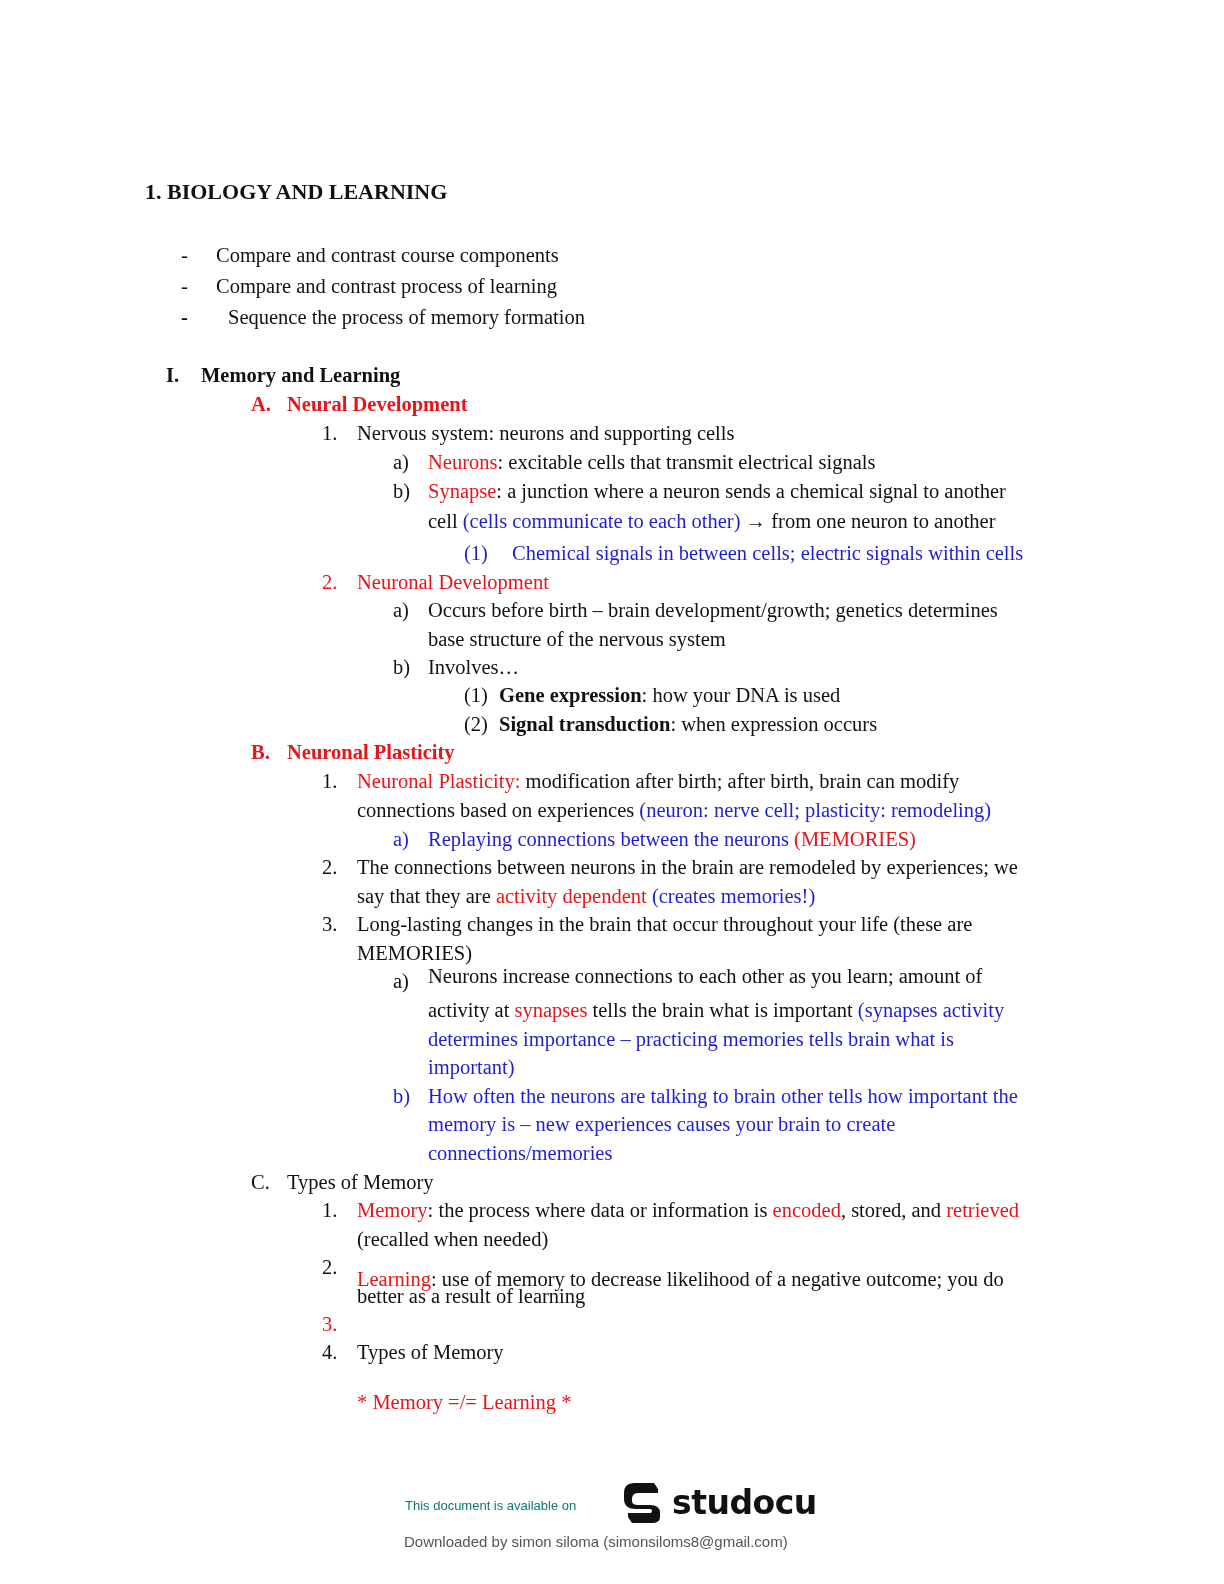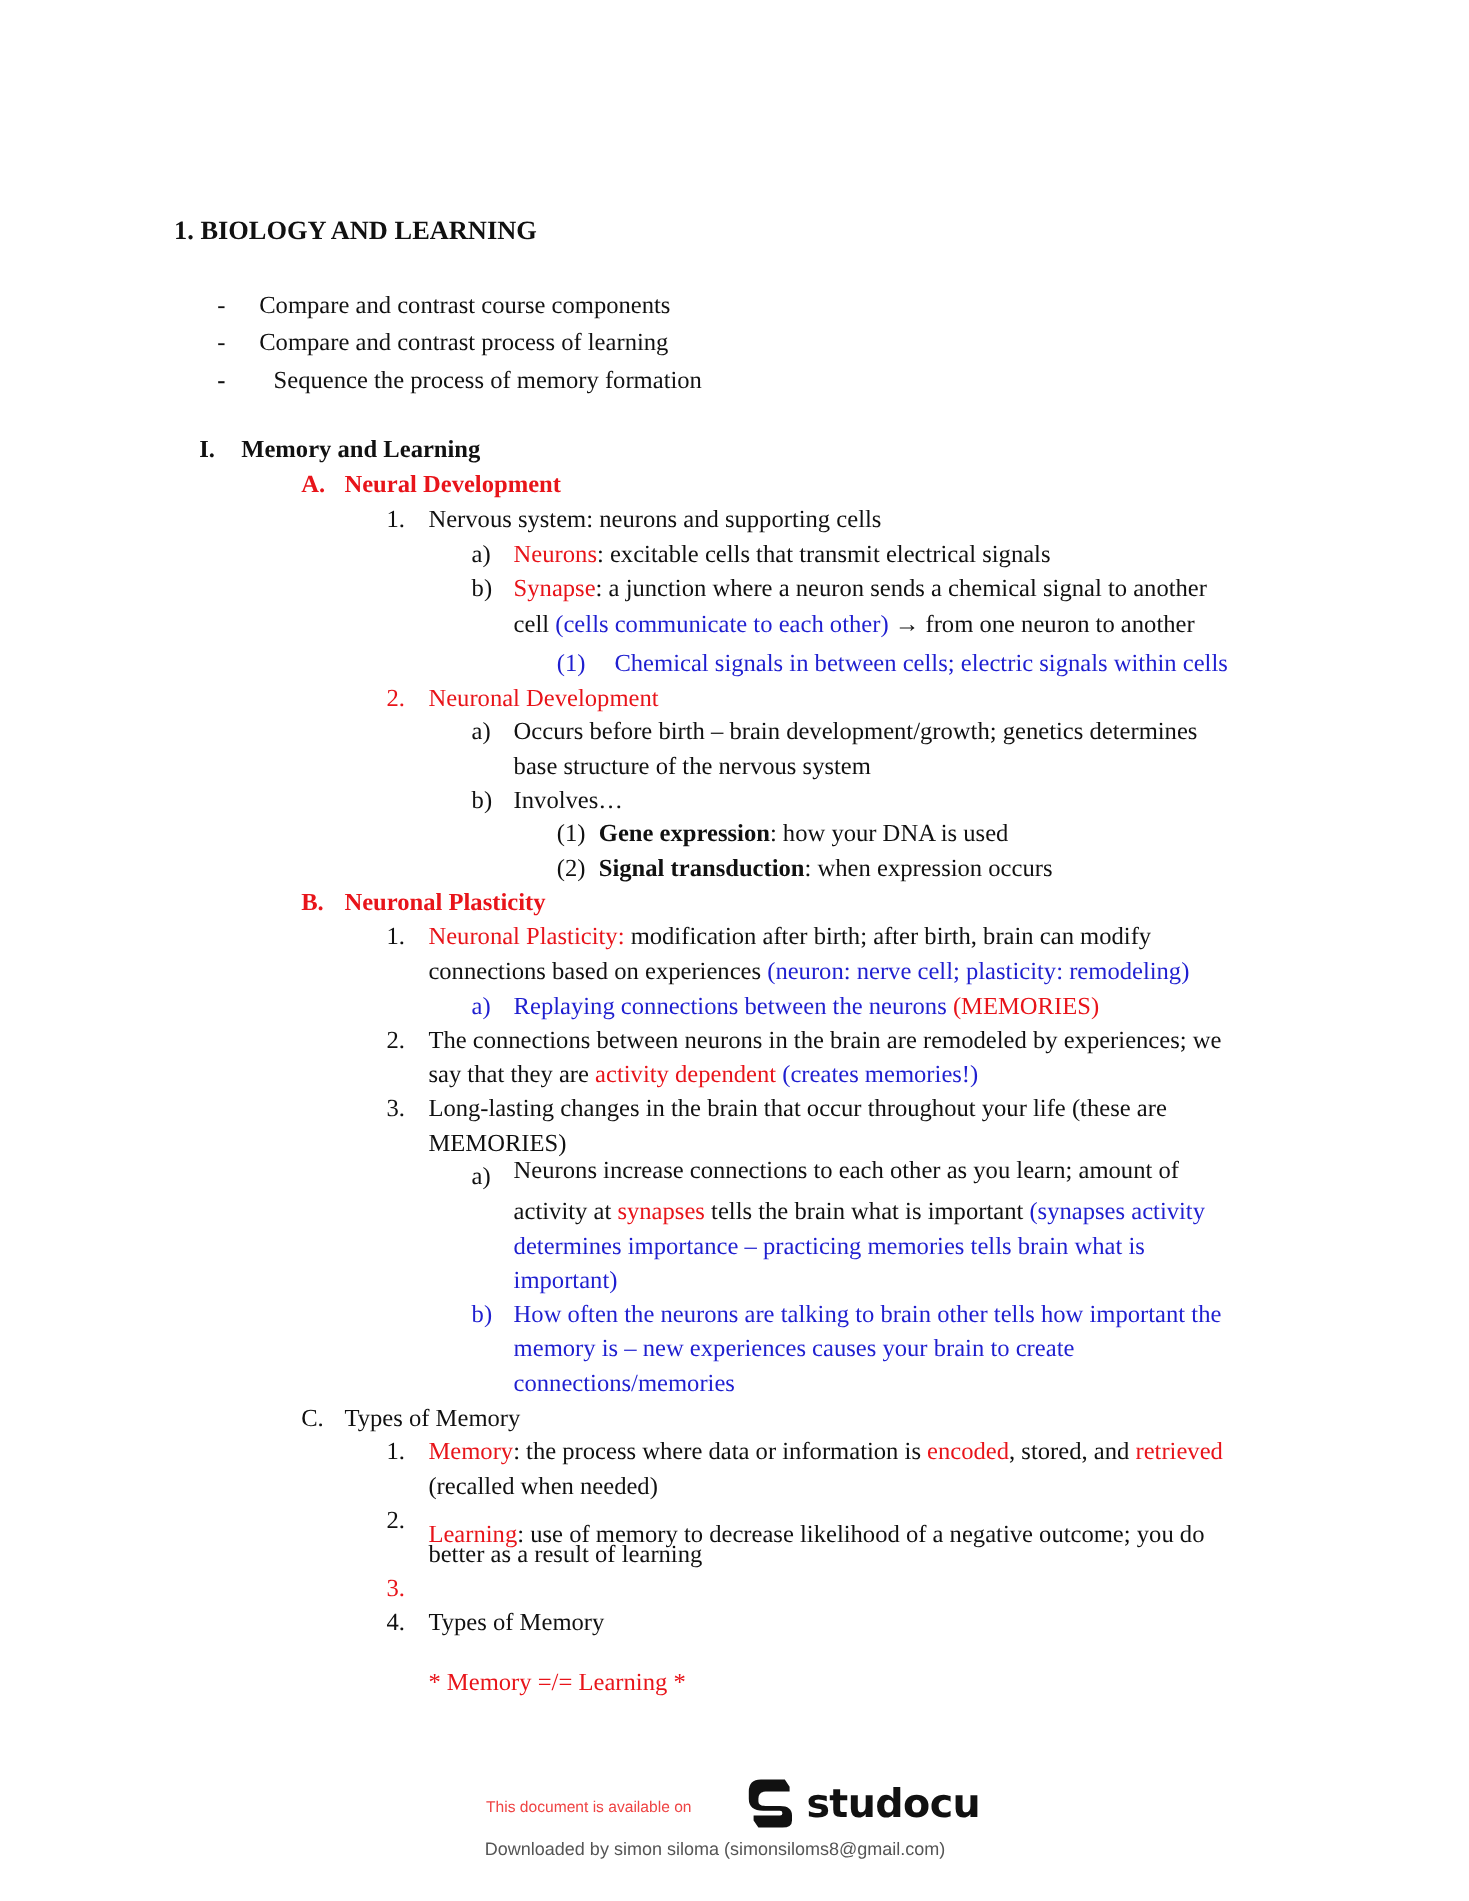--- a/index.html
+++ b/index.html
@@ -3,21 +3,21 @@
 <meta charset="utf-8">
 <style>
   html, body { margin:0; padding:0; background:#ffffff; }
   body { width:1224px; height:1584px; position:relative; overflow:hidden;
          font-family:"Liberation Serif", "DejaVu Serif", serif; color:#111; }
   .line { position:absolute; font-size:20.5px; white-space:nowrap; line-height:1; }
   .red { color:#e8141a; }
   .blue { color:#1f1fd0; }
   .bold { font-weight:bold; }
   .h1 { font-size:22px; font-weight:bold; }
-  .footer-avail { position:absolute; left:405px; top:1498px; font-family:"Liberation Sans","DejaVu Sans",sans-serif; font-size:13px; color:#ef4444; }
+  .footer-avail { position:absolute; left:405px; top:1498px; font-family:"Liberation Sans","DejaVu Sans",sans-serif; font-size:13px; color:#0f766e; }
   .footer-logo { position:absolute; left:620px; top:1481px; width:190px; height:44px; }
   .footer-logo-text { position:absolute; left:52px; top:0px; font-family:"DejaVu Sans","Liberation Sans",sans-serif; font-weight:bold; font-size:33px; color:#111; letter-spacing:-0.5px; line-height:44px; }
   .footer-dl { position:absolute; left:404px; top:1533px; font-family:"Liberation Sans","DejaVu Sans",sans-serif; font-size:15px; color:#555; }
 </style>
 </head>
 <body>
 
 <div class="line h1" style="left:145px;top:181px;">1. BIOLOGY AND LEARNING</div>
 
 <div>

